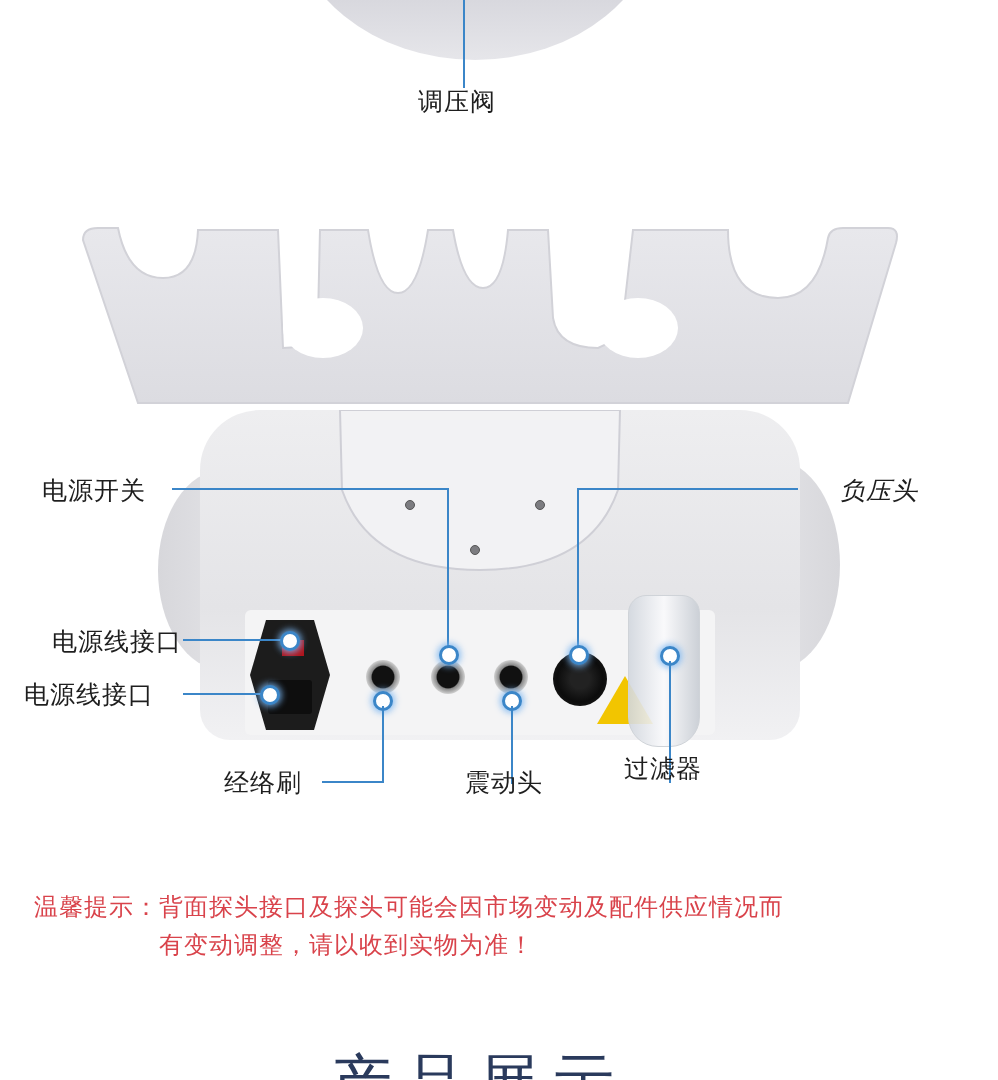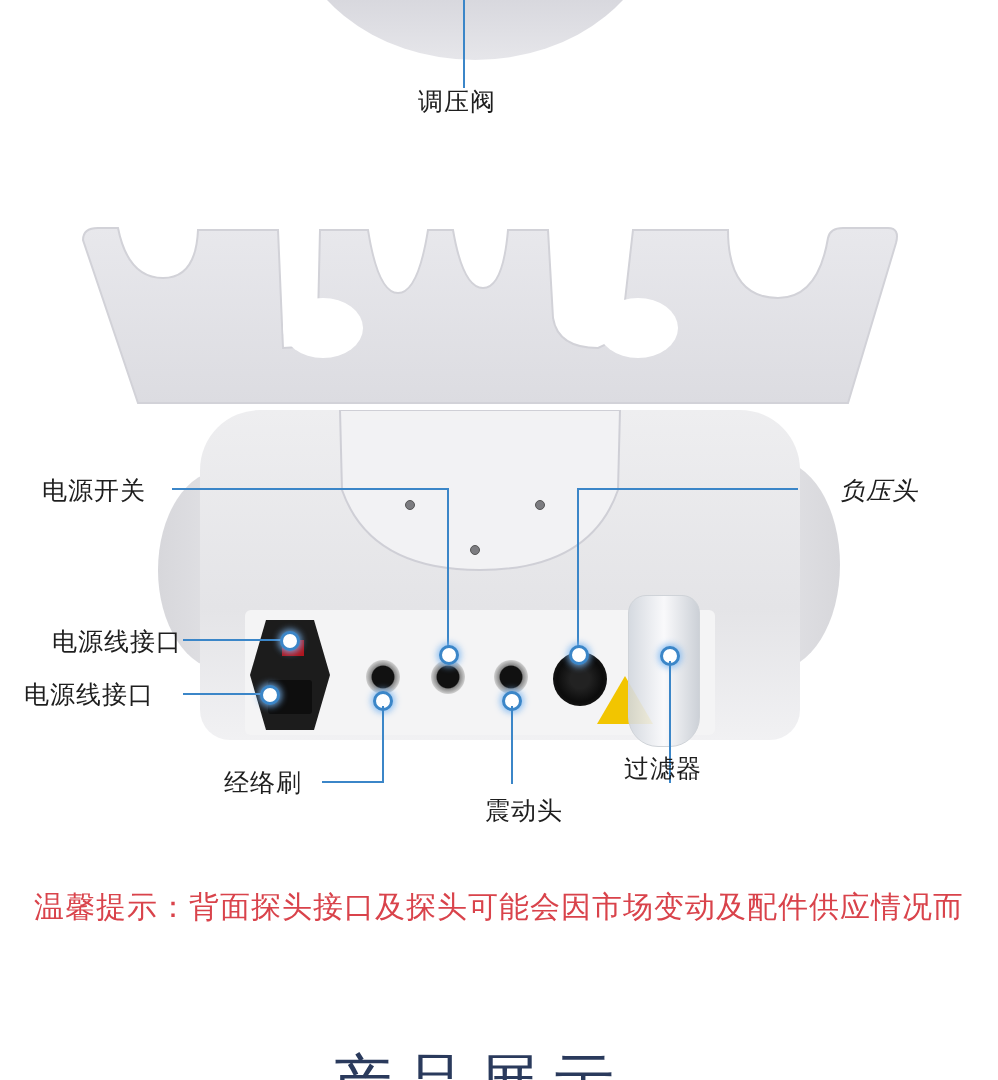--- a/index.html
+++ b/index.html
@@ -26,21 +26,21 @@
   .hexplate { left:250px; top:620px; width:80px; height:110px; background:#1c1c1c;
               clip-path:polygon(20% 0,80% 0,100% 50%,80% 100%,20% 100%,0 50%); }
   .switch { left:282px; top:640px; width:22px; height:16px; background:#b0141c; }
   .socket { left:268px; top:680px; width:44px; height:34px; background:#0e0e0e; border-radius:3px; }
   .connector { width:34px; height:34px; border-radius:50%; background:radial-gradient(circle,#111 45%,#8a8a8a 50%,#cfcfcf 70%,#9a9a9a 100%); }
   .big-port { left:553px; top:652px; width:54px; height:54px; border-radius:50%; background:radial-gradient(circle,#222 25%,#0c0c0c 60%,#222 100%); }
   .warning { left:597px; top:676px; width:0; height:0; border-left:28px solid transparent; border-right:28px solid transparent; border-bottom:48px solid #f2c500; }
   .filter { left:628px; top:595px; width:70px; height:150px; border-radius:18px 18px 30px 30px;
             background:linear-gradient(90deg,rgba(210,215,222,.9),rgba(250,250,252,.9),rgba(200,205,212,.9)); border:1px solid #cfd3d8; }
   .screw { width:8px; height:8px; border-radius:50%; background:#7c7c80; border:1px solid #555; }
-  .notice { left:34px; top:888px; color:#d9434b; font-size:30px; line-height:38px; letter-spacing:1px; }
+  .notice { left:34px; top:888px; color:#d9434b; font-size:24px; line-height:38px; letter-spacing:1px; }
   .notice .rest { display:inline-block; vertical-align:top; }
   .section-title { left:330px; top:1052px; color:#2a3a5c; font-size:62px; letter-spacing:12px; white-space:nowrap; line-height:1; }
 </style>
 </head>
 <body>
 
 <div class="abs top-dome"></div>
 <div class="abs vline" style="left:463px; top:0; height:88px;"></div>
 <div class="abs label" style="left:418px; top:85px;">调压阀</div>
 
@@ -95,23 +95,23 @@
 <div class="abs hline" style="left:183px; top:693px; width:85px;"></div>
 <div class="abs dot" style="left:260px; top:685px;"></div>
 
 <div class="abs dot" style="left:373px; top:691px;"></div>
 <div class="abs vline" style="left:382px; top:706px; height:76px;"></div>
 <div class="abs hline" style="left:322px; top:781px; width:62px;"></div>
 <div class="abs label" style="left:224px; top:766px;">经络刷</div>
 
 <div class="abs dot" style="left:502px; top:691px;"></div>
 <div class="abs vline" style="left:511px; top:706px; height:78px;"></div>
-<div class="abs label" style="left:465px; top:794px;margin-left:20px;">震动头</div>
+<div class="abs label" style="left:465px; top:766px;">震动头</div>
 
 <div class="abs dot" style="left:660px; top:646px;"></div>
 <div class="abs vline" style="left:669px; top:661px; height:122px;"></div>
 <div class="abs label" style="left:624px; top:752px;">过滤器</div>
 
 <div class="abs notice">
-  <span>温馨提示：</span><span class="rest"><span>背面探头接口及探头可能会因市场变动及配件供应情况而</span><br></span>
+  <span>温馨提示：</span><span class="rest"><span>背面探头接口及探头可能会因市场变动及配件供应情况而</span><br><span>有变动调整，请以收到实物为准！</span></span>
 </div>
 
 <div class="abs section-title">产品展示</div>
 
 </body></html>

